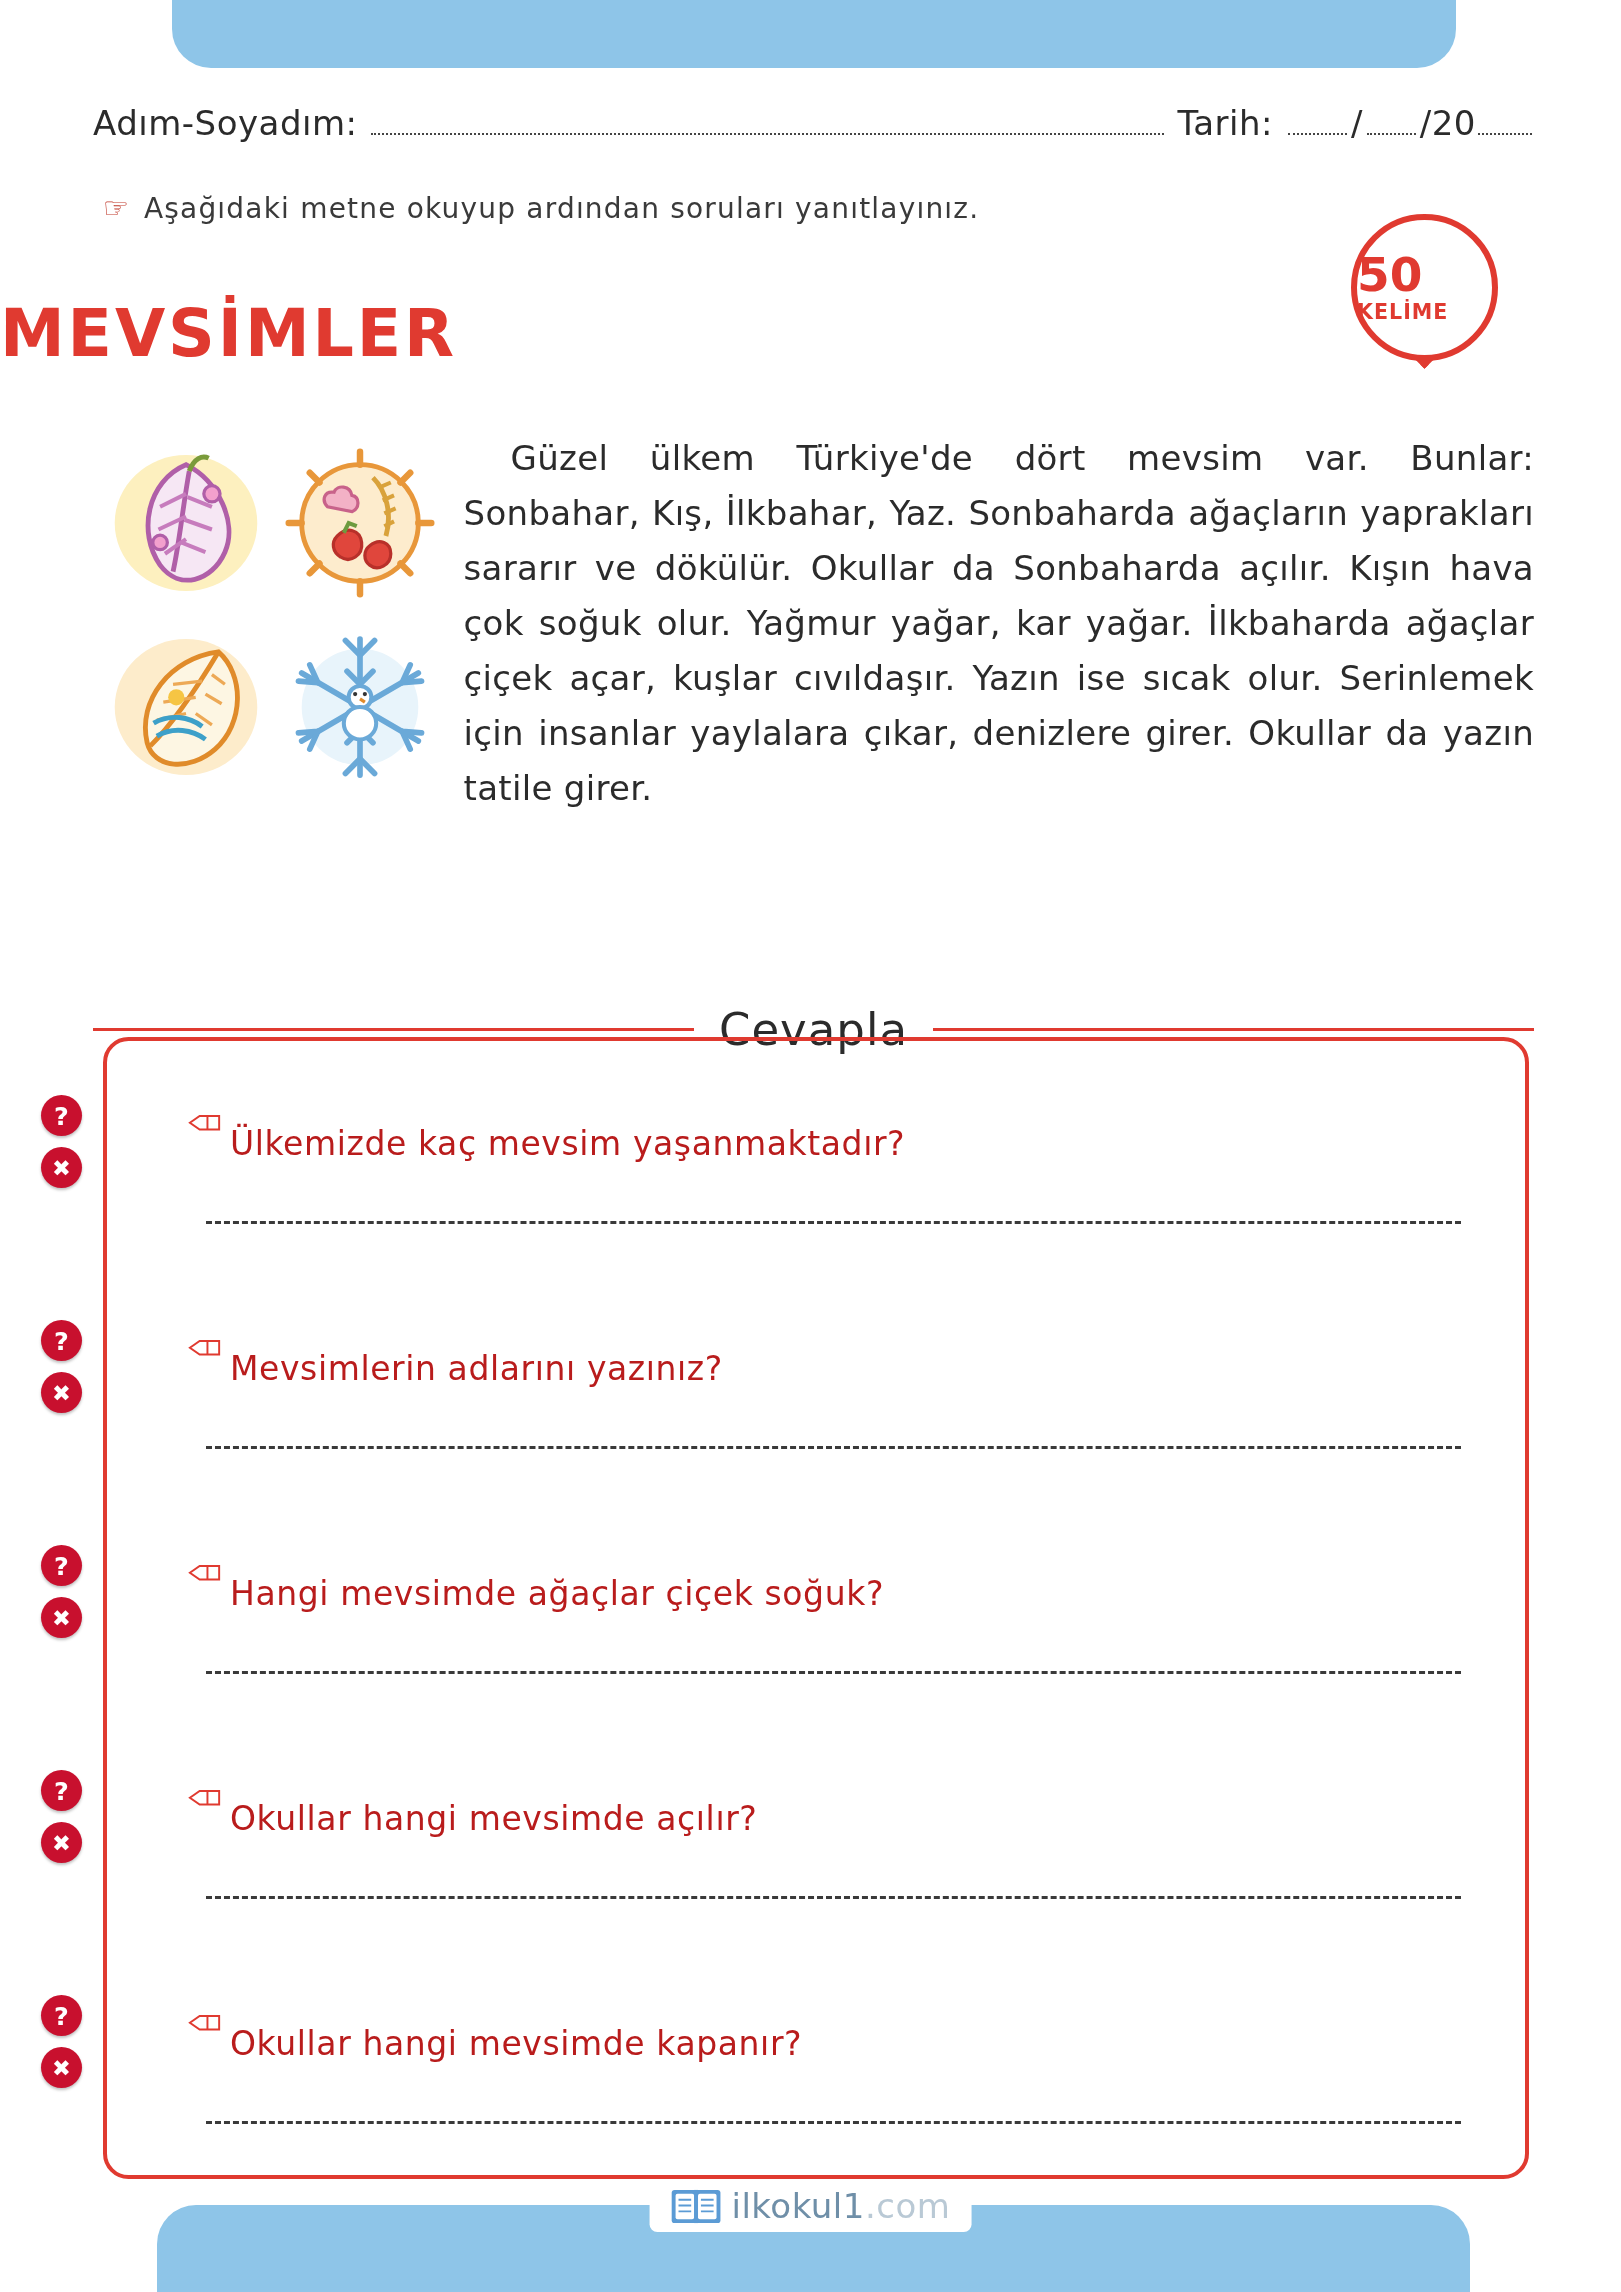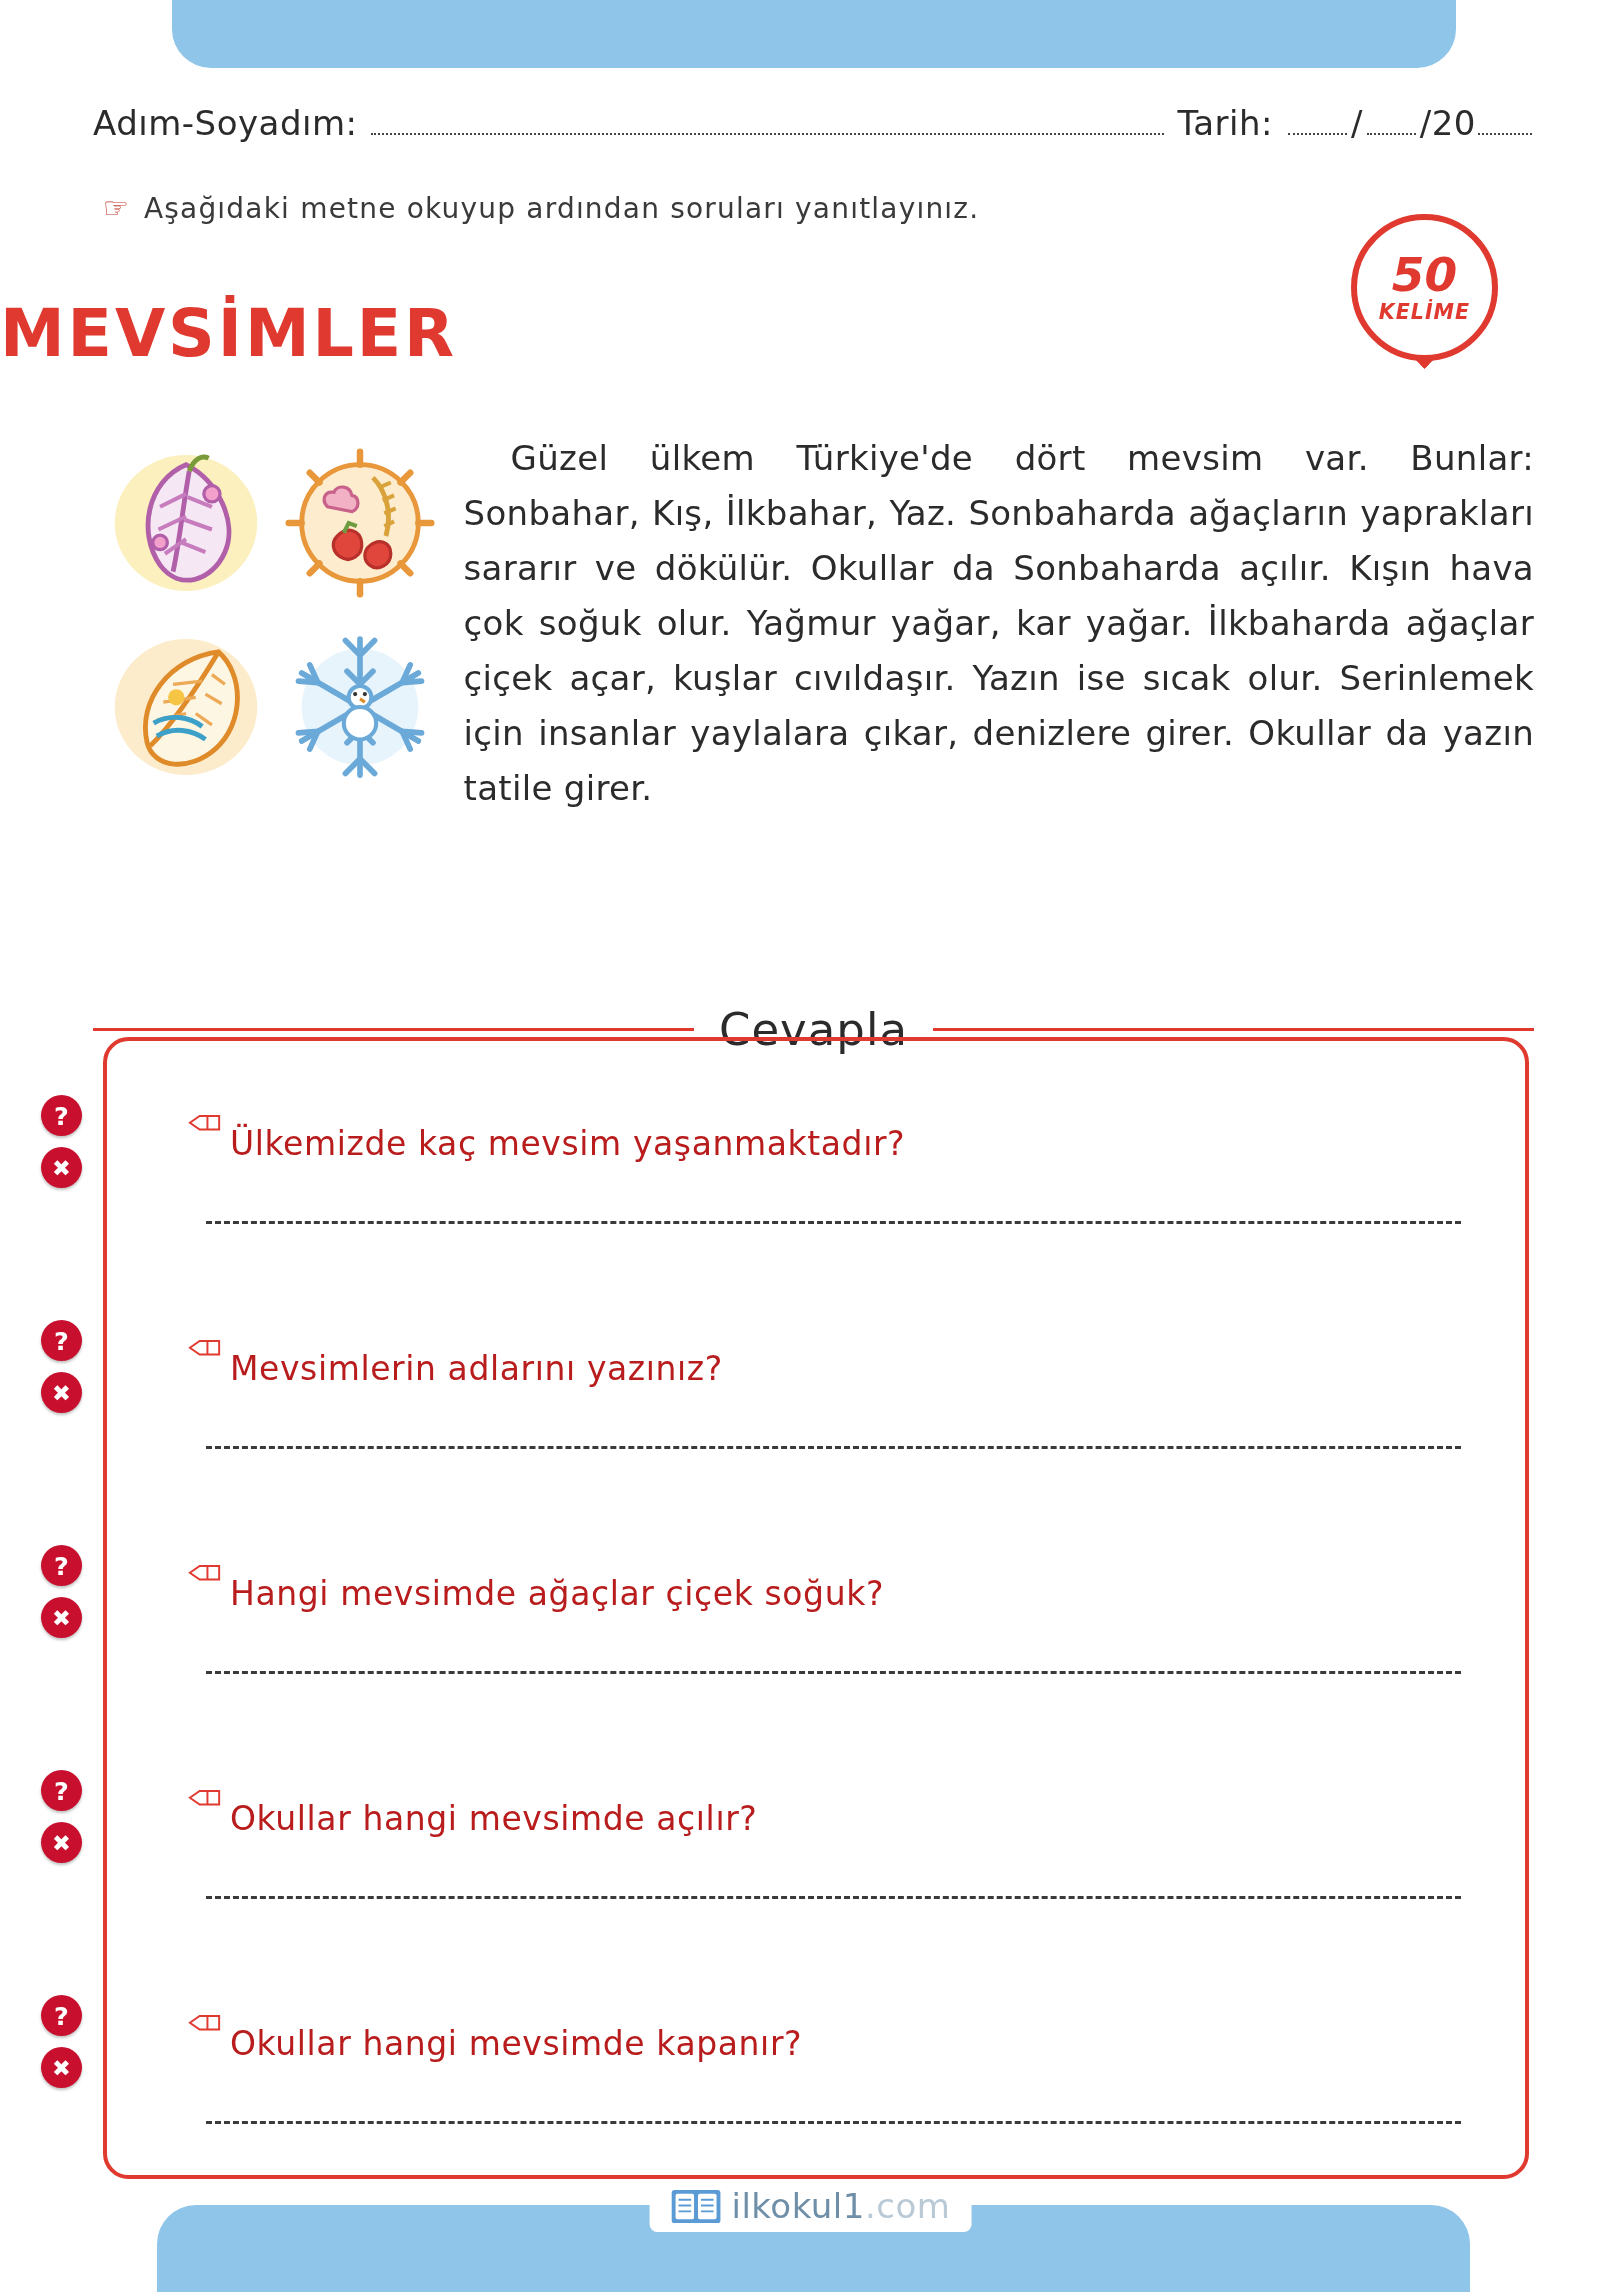--- a/index.html
+++ b/index.html
@@ -112,24 +112,23 @@
   .pin-circle {
     position: absolute;
     left: 0; top: 0;
     width: 147px; height: 147px;
     border: 6.9px solid #e03a30;
     border-radius: 50%;
     background: #fff;
     box-sizing: border-box;
     display: flex;
     flex-direction: column;
-    align-items: center;
+    align-items: flex-start;
     justify-content: center;
     z-index: 2;
-    font-style: italic;
   }
   .pin-number {
     font-size: 47px;
     color: #e03a30;
     font-weight: bold;
     line-height: 1;
   }
   .pin-word {
     font-size: 20.6px;
     color: #e03a30;

